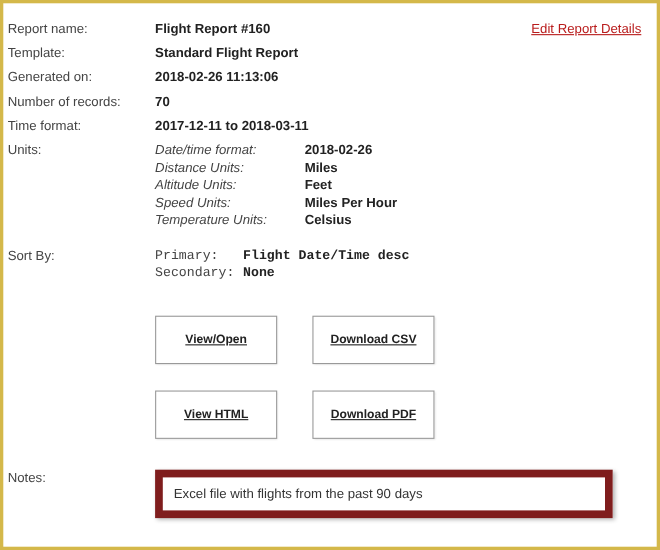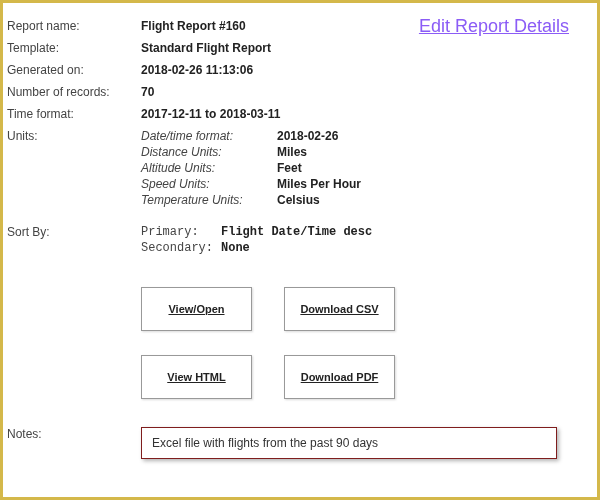--- a/index.html
+++ b/index.html
@@ -21,24 +21,24 @@
       height: 500px;
       padding: 12px 0 12px 0;
       position: relative;
     }
     .header-row {
       display: flex;
       justify-content: space-between;
       align-items: center;
     }
     .edit-link {
-      color: #8b5cf6;
+      color: #b91c1c;
       text-decoration: underline;
-      font-size: 18px;
-      margin-right: 28px;
+      font-size: 12px;
+      margin-right: 14px;
       cursor: pointer;
     }
     .field-row {
       display: flex;
       padding: 4px 0;
     }
     .field-label {
       width: 138px;
       padding-left: 4px;
       color: #444;
@@ -113,21 +113,21 @@
       display: flex;
       margin-top: 28px;
       align-items: flex-start;
     }
     .notes-label {
       width: 138px;
       padding-left: 4px;
       color: #444;
     }
     .notes-box {
-      border: 1px solid #7f1d1d;
+      border: 7px solid #7f1d1d;
       padding: 8px 10px;
       width: 416px;
       box-shadow: 2px 2px 4px rgba(0,0,0,0.3);
       color: #333;
       font-size: 12px;
     }
   </style>
 </head>
 <body>
 

